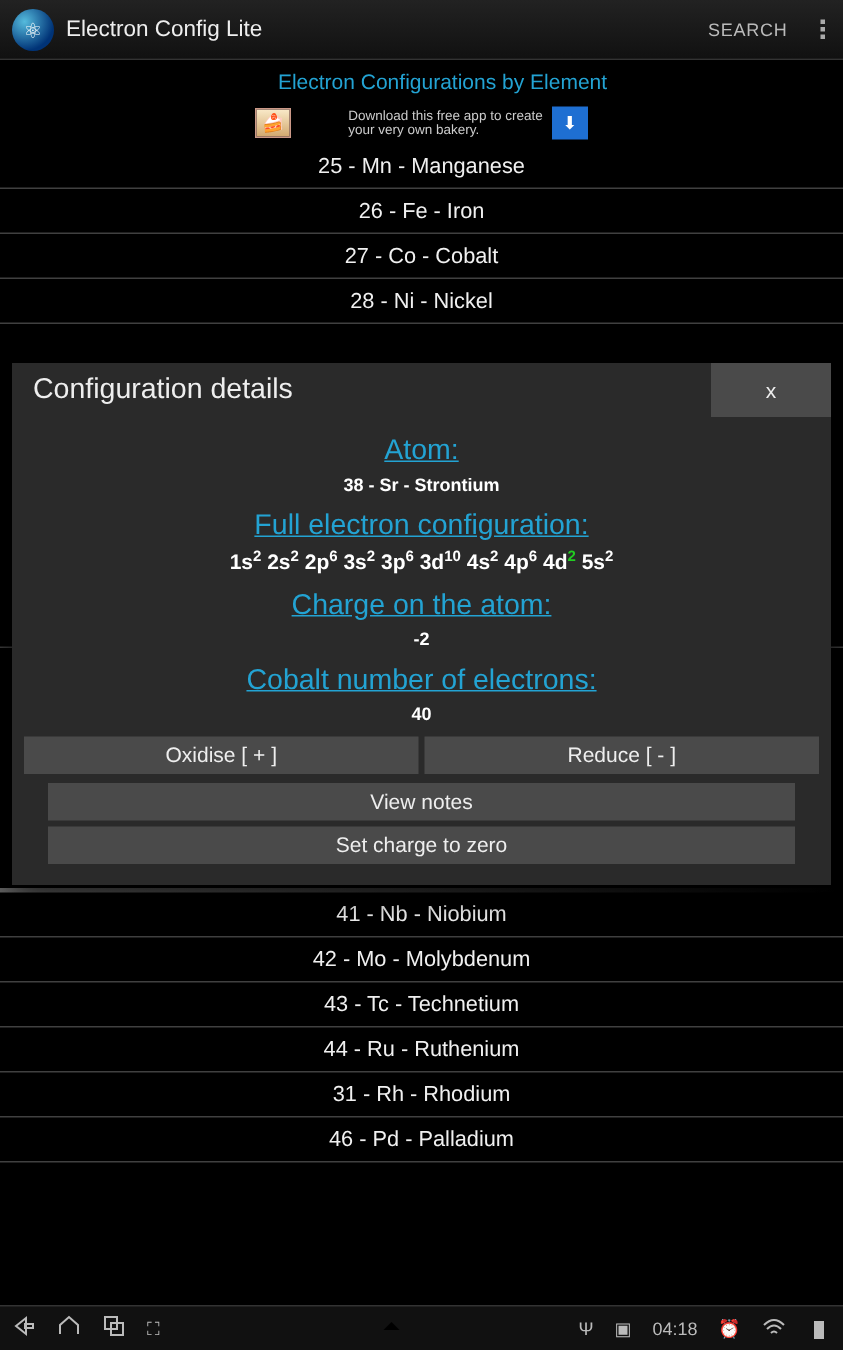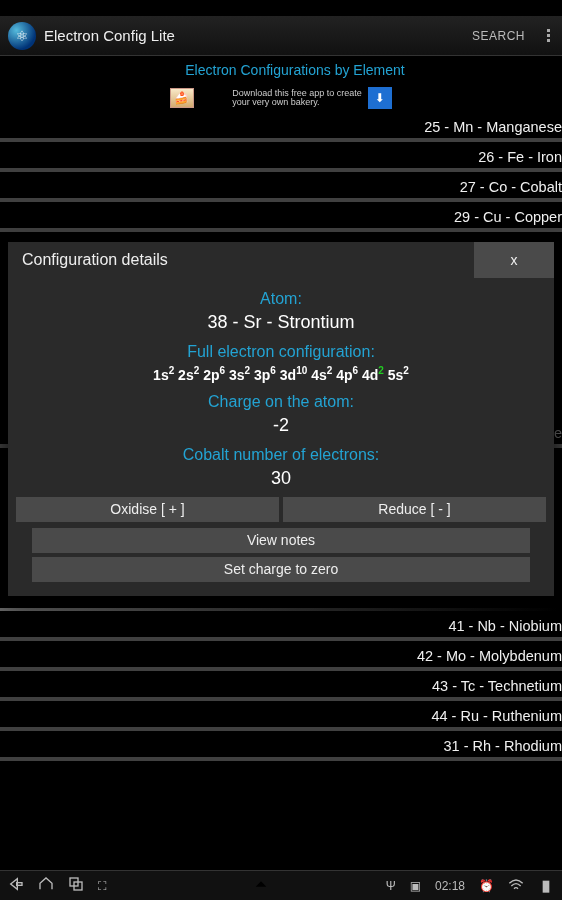--- a/index.html
+++ b/index.html
@@ -13,21 +13,20 @@
   position: relative;
 }
 
 .actionbar {
   height: 40px;
   background: linear-gradient(#222, #111);
   border-bottom: 1px solid #333;
   display: flex;
   align-items: center;
   padding: 0 8px;
-  margin-top: 16px;
 }
 .app-icon {
   width: 28px; height: 28px;
   border-radius: 50%;
   background: radial-gradient(circle at 30% 30%, #5bd, #037 70%);
   margin-right: 8px;
   position: relative;
 }
 .app-icon::after {
   content: "⚛";
@@ -74,72 +73,73 @@
   display: flex;
   align-items: center;
   justify-content: center;
   font-size: 12px;
 }
 
 .element-list { }
 .element-item {
   height: 30px;
   line-height: 30px;
-  text-align: right;
+  text-align: center;
   font-size: 14.5px;
   color: #f0f0f0;
-  border-bottom: 4px solid #404040;
+  border-bottom: 1px solid #404040;
 }
 .faded { color: #666; }
 
 .dialog {
   position: absolute;
   left: 8px; right: 8px;
   top: 242px;
   background: #2a2a2a;
   box-shadow: 0 6px 20px rgba(0,0,0,0.8);
 }
 .dialog-header {
   display: flex;
   align-items: stretch;
   background: #2a2a2a;
   height: 36px;
 }
 .dialog-title {
   flex: 1;
   padding: 0 14px;
-  font-size: 16px;
+  font-size: 19px;
   color: #eee;
   display: flex;
   align-items: center;
 }
 .dialog-close {
   width: 80px;
   background: #4a4a4a;
   display: flex;
   align-items: center;
   justify-content: center;
   font-size: 14px;
   color: #eee;
   cursor: pointer;
 }
 .dialog-body {
   padding: 8px 0 10px;
 }
 .dlabel {
   text-align: center;
   color: #23a3d3;
-  font-size: 16px;
+  font-size: 19px;
   padding: 4px 0 2px;
+  text-decoration: underline;
 }
 .dvalue {
   text-align: center;
   color: #fff;
-  font-size: 18px;
-  font-weight: normal;
+  font-size: 12px;
+  font-weight: bold;
   padding: 2px 0 6px;
 }
 .econfig { font-weight: bold; font-size: 14px; }
 .econfig sup { font-size: 10px; vertical-align: super; }
 .highlight { color: #2c2; }
 .btn-row { display: flex; gap: 4px; padding: 2px 8px; }
 .btn {
   flex: 1;
   height: 25px;
   background: #4a4a4a;
@@ -196,45 +196,46 @@
   <div class="ad-text">
     <span>Download this free app to create</span><br><span>your very own bakery.</span>
   </div>
   <div class="ad-dl">⬇</div>
 </div>
 
 <div class="element-list">
   <div class="element-item">25 - Mn - Manganese</div>
   <div class="element-item">26 - Fe - Iron</div>
   <div class="element-item">27 - Co - Cobalt</div>
-  <div class="element-item">29 - Cu - Copper</div>
+  <div class="element-item">28 - Ni - Nickel</div>
 
   <div class="element-item faded" style="margin-top:186px">35 - Br - Bromine</div>
   <div class="track-fade" style="margin-top:160px"></div>
   <div class="element-item">41 - Nb - Niobium</div>
   <div class="element-item">42 - Mo - Molybdenum</div>
   <div class="element-item">43 - Tc - Technetium</div>
   <div class="element-item">44 - Ru - Ruthenium</div>
   <div class="element-item">31 - Rh - Rhodium</div>
+  <div class="element-item">46 - Pd - Palladium</div>
 </div>
 
 <div class="dialog">
   <div class="dialog-header">
     <div class="dialog-title">Configuration details</div>
     <div class="dialog-close">x</div>
   </div>
   <div class="dialog-body">
     <div class="dlabel">Atom:</div>
     <div class="dvalue">38 - Sr - Strontium</div>
     <div class="dlabel">Full electron configuration:</div>
     <div class="dvalue econfig" id="econfig">1s<sup>2</sup> 2s<sup>2</sup> 2p<sup>6</sup> 3s<sup>2</sup> 3p<sup>6</sup> 3d<sup>10</sup> 4s<sup>2</sup> 4p<sup>6</sup> 4d<sup class="highlight">2</sup> 5s<sup>2</sup></div>
     <div class="dlabel">Charge on the atom:</div>
     <div class="dvalue">-2</div>
     <div class="dlabel">Cobalt number of electrons:</div>
-    <div class="dvalue">30</div>
+    <div class="dvalue">40</div>
     <div class="btn-row">
       <div class="btn">Oxidise [ + ]</div>
       <div class="btn">Reduce [ - ]</div>
     </div>
     <div class="btn btn-full">View notes</div>
     <div class="btn btn-full">Set charge to zero</div>
   </div>
 </div>
 
 <div class="navbar">
@@ -259,21 +260,21 @@
     <span class="nav-icon" style="font-size:12px">⛶</span>
   </div>
   <span class="nav-icon" style="margin-left:30px">
     <svg class="svgicon" viewBox="0 0 24 24">
         <polyline points="4,16 12,8 20,16"></polyline>
       </svg>
   </span>
   <div class="nav-right">
     <span class="si-group">Ψ</span>
     <span class="si-group">▣</span>
-    <span class="si-group">02:18</span>
+    <span class="si-group">04:18</span>
     <span class="si-group">⏰</span>
     <span class="si-group">
       <svg class="svgicon" viewBox="0 0 24 24">
           <path d="M2 8 Q12 -2 22 8 M5 12 Q12 5 19 12 M9 16 Q12 13 15 16"></path>
         </svg>
     </span>
     <span class="si-group si-batt">
       <svg class="svgicon" viewBox="0 0 24 24">
           <rect x="7" y="4" width="10" height="18"></rect>
           <rect x="9" y="14" width="6" height="6" fill="#f5d422" stroke="none"></rect>

